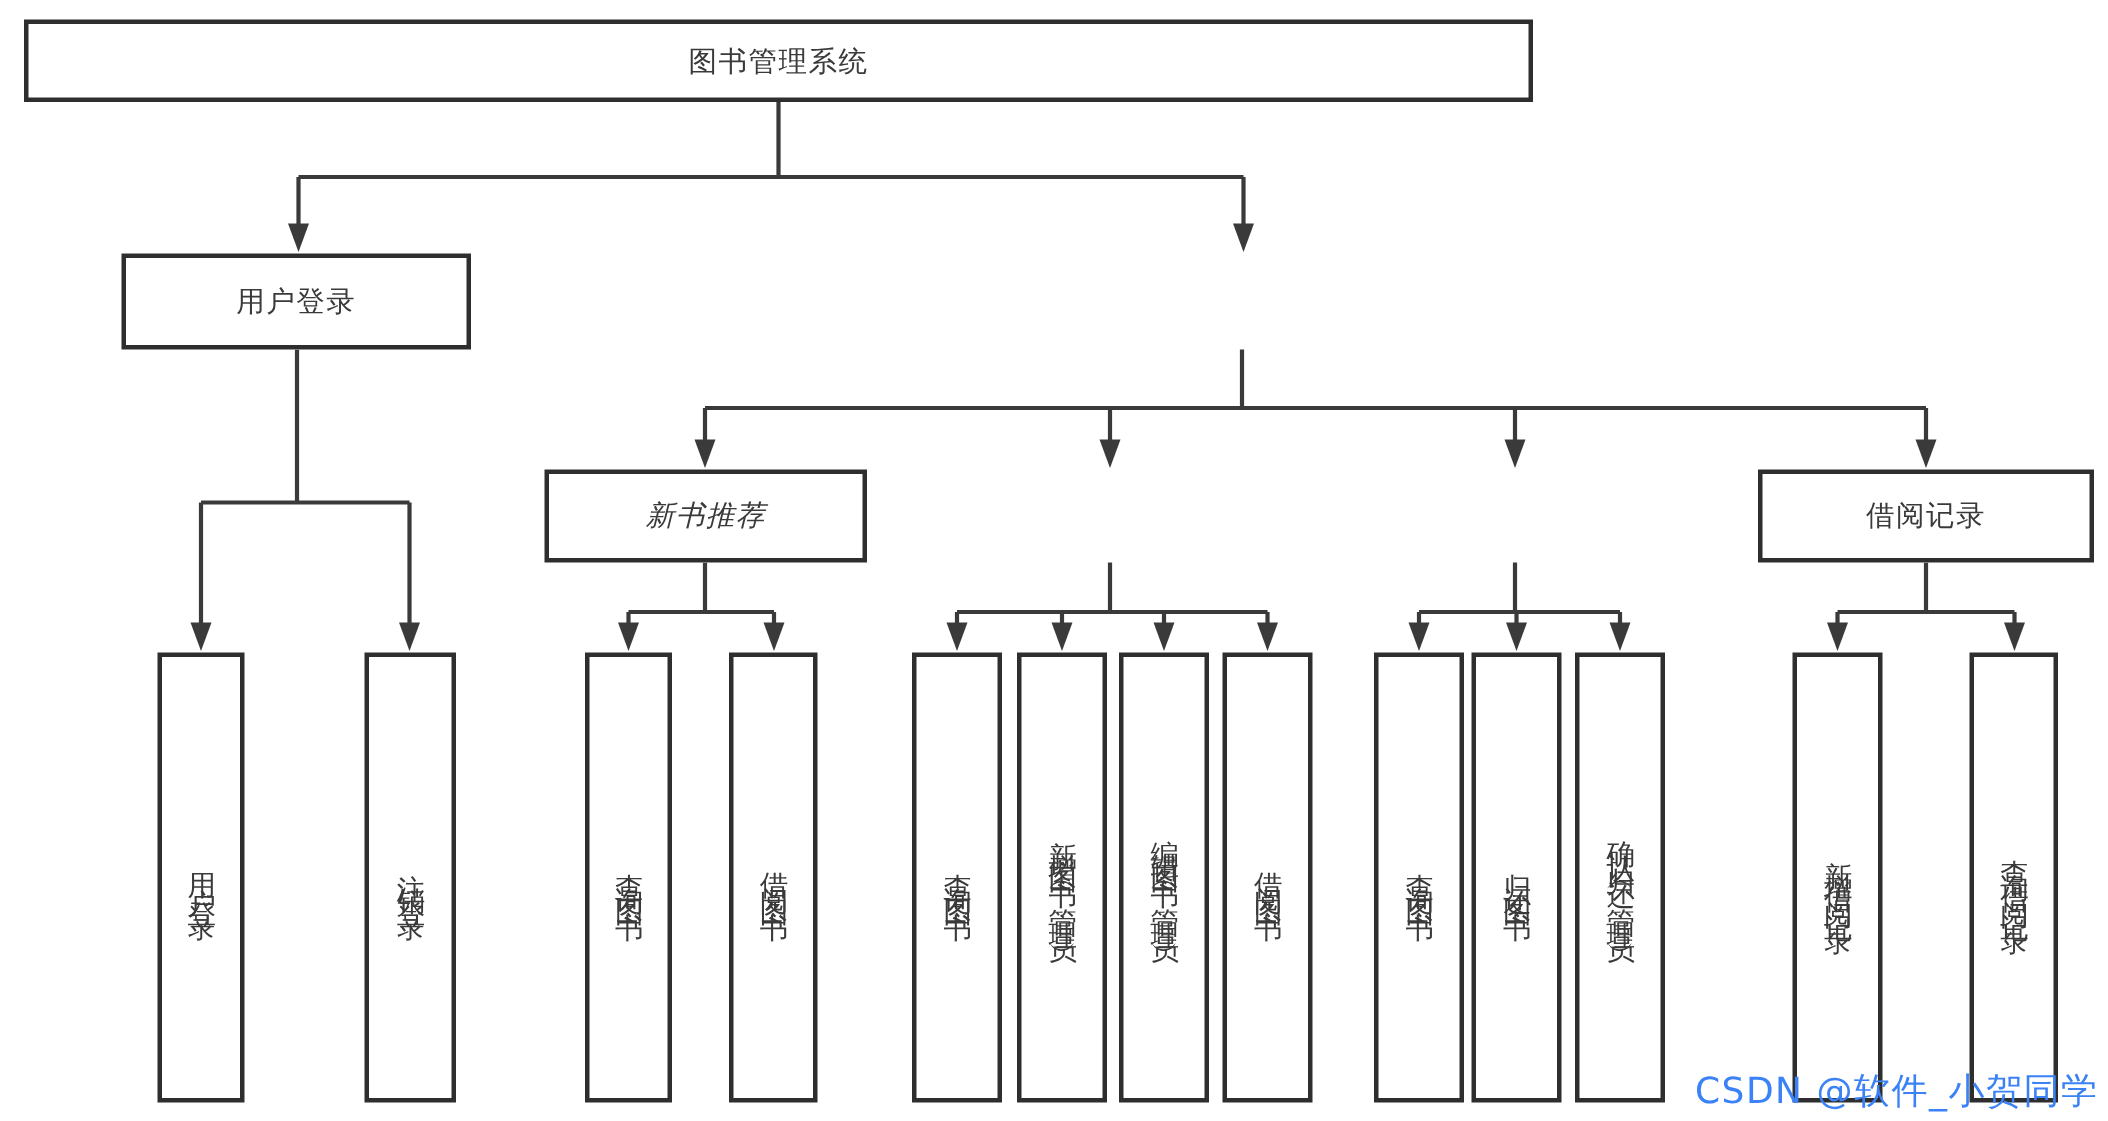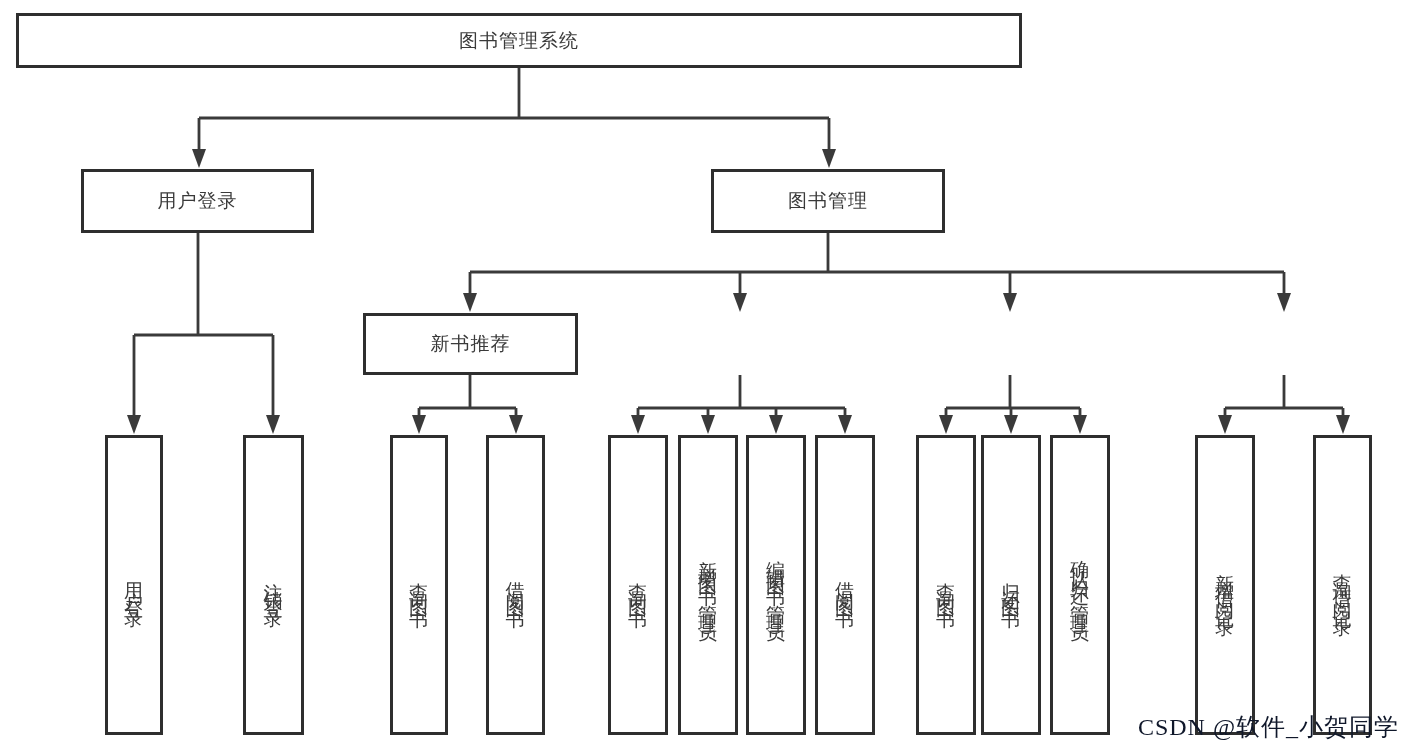--- a/index.html
+++ b/index.html
@@ -35,24 +35,23 @@
     letter-spacing: 9px;
     line-height: 1;
     color: #3a3a3a;
     white-space: nowrap;
   }
   .watermark {
     position: absolute;
     right: 6px;
     bottom: 4px;
     font-size: 24px;
-    color: #0f172a;
+    color: #3b82f6;
     letter-spacing: 1px;
     pointer-events: none;
-    font-family: Liberation Serif, serif;
   }
 </style>
 </head>
 <body>
 
 <div class="canvas">
 
   <svg class="connectors" viewBox="0 0 1405 747" xmlns="http://www.w3.org/2000/svg">
     <g stroke="#3a3a3a" stroke-width="2.8" fill="none">
       <path d="M519 68 V118 M199 118 H829 M199 118 V152 M829 118 V152"></path>
@@ -82,23 +81,23 @@
       <polygon points="1004,415 1018,415 1011,434"></polygon>
       <polygon points="1073,415 1087,415 1080,434"></polygon>
       <polygon points="1218,415 1232,415 1225,434"></polygon>
       <polygon points="1336,415 1350,415 1343,434"></polygon>
     </g>
   </svg>
 
   <div class="box hbox" style="left:16px; top:13px; width:1006px; height:55px;">图书管理系统</div>
 
   <div class="box hbox" style="left:81px; top:169px; width:233px; height:64px;">用户登录</div>
-  <div class="box hbox" style="left:711px; top:169px; width:234px; height:64px;">图书管理</div>
 
-  <div class="box hbox" style="left:363px; top:313px; width:215px; height:62px;">新书推荐</div>
+  <div class="box hbox" style="left:363px; top:313px; width:215px; height:62px;font-style:italic;">新书推荐</div>
+  <div class="box hbox" style="left:1172px; top:313px; width:224px; height:62px;">借阅记录</div>
 
   <div class="box leaf" style="left:105px; top:435px; width:58px; height:300px;">
     <span class="vtext">用户登录</span>
   </div>
   <div class="box leaf" style="left:243px; top:435px; width:61px; height:300px;">
     <span class="vtext">注销登录</span>
   </div>
 
   <div class="box leaf" style="left:390px; top:435px; width:58px; height:300px;">
     <span class="vtext">查询图书</span>

